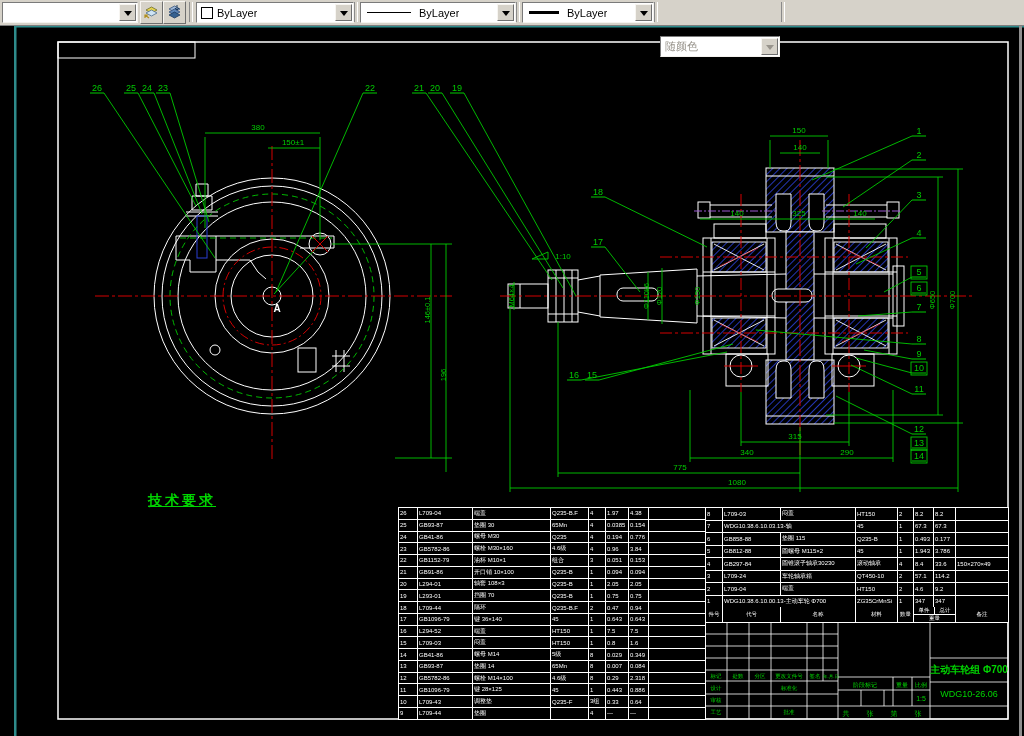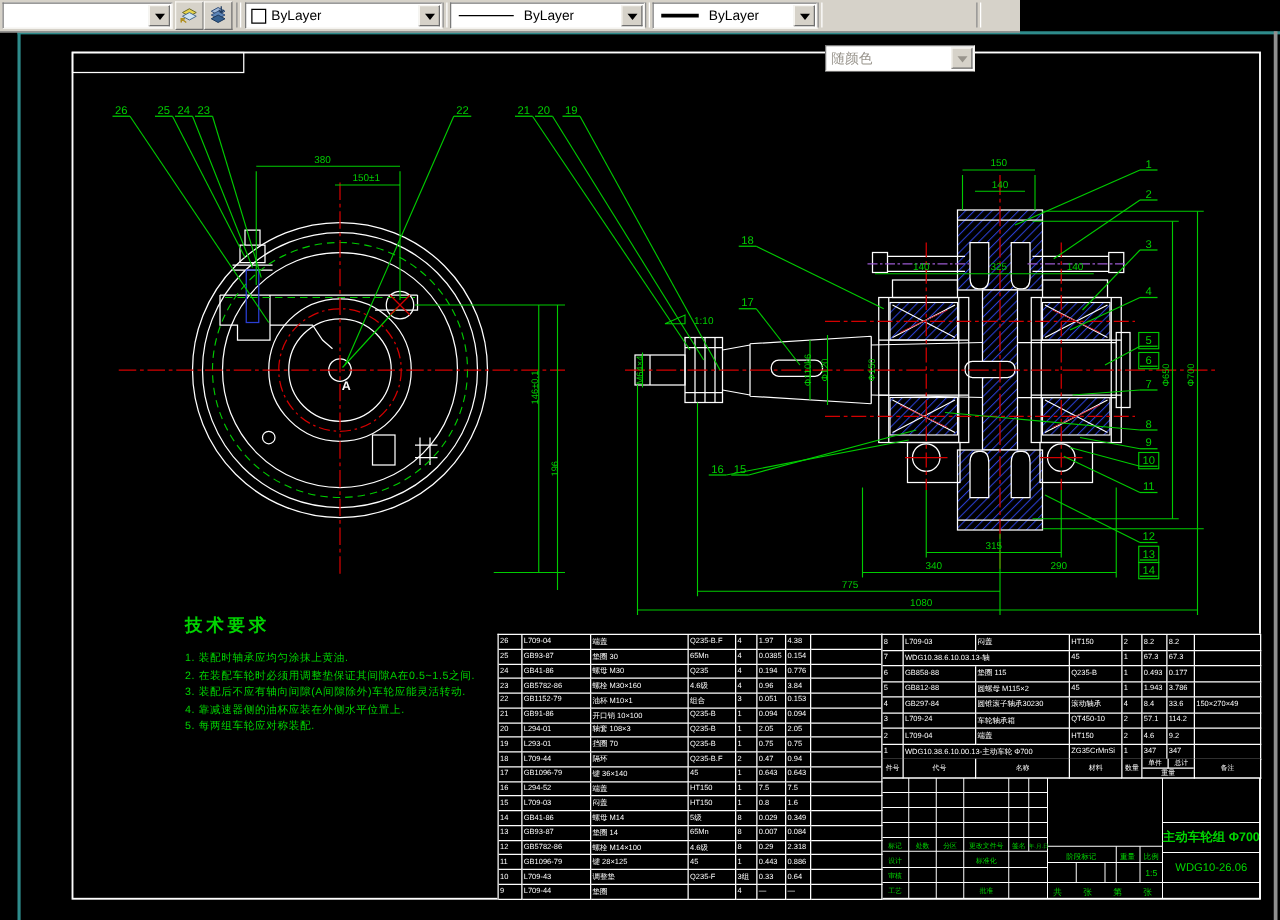--- a/index.html
+++ b/index.html
@@ -1,19 +1,19 @@
 <!DOCTYPE html>
 <html><head>
 <meta charset="utf-8">
 <style>
   html,body{margin:0;padding:0;background:#000;}
   body{width:1024px;height:736px;position:relative;overflow:hidden;
        font-family:"Liberation Sans","DejaVu Sans",sans-serif;}
   
-  .toolbar{position:absolute;left:0;top:0;width:816px;height:25px;background:#d6d2c9;
+  .toolbar{position:absolute;left:0;top:0;width:1024px;height:25px;background:#d6d2c9;
            border-bottom:1px solid #7d7d7d;z-index:30;}
   .combo{position:absolute;top:2px;height:19px;background:#fff;
          border:1px solid;border-color:#7a7a7a #f4f2ee #f4f2ee #7a7a7a;
          display:flex;align-items:center;font-size:11px;color:#000;}
   .combo .val{padding-left:4px;white-space:nowrap;overflow:hidden;}
   .dd{position:absolute;right:1px;top:1px;width:15px;height:15px;background:#d6d2c9;
       border:1px solid;border-color:#f7f5f1 #6f6f6f #6f6f6f #f7f5f1;
       display:flex;align-items:center;justify-content:center;}
   .dd::after{content:"";width:0;height:0;border:4px solid transparent;border-top:5px solid #000;margin-top:5px;}
   .combo.disabled .val{color:#98948c;}
@@ -22,21 +22,21 @@
   .ltline{width:44px;height:1px;background:#000;margin-left:6px;flex:none;}
   .lwline{width:30px;height:2.5px;background:#000;margin-left:6px;flex:none;}
   .tbtn{position:absolute;top:1px;width:23px;height:23px;background:#d6d2c9;padding:0;
         border:1px solid;border-color:#f7f5f1 #6f6f6f #6f6f6f #f7f5f1;}
   .tsep{position:absolute;top:2px;width:2px;height:20px;
         border-left:1px solid #8a8a8a;border-right:1px solid #fff;}
   
   #cad{position:absolute;left:0;top:0;z-index:1;}
   
   #techreq{position:absolute;left:148px;top:492px;width:265px;color:#00d400;z-index:10;}
-  #techreq .tr-title{font-size:14px;font-weight:bold;letter-spacing:3px;margin-bottom:10px;}
+  #techreq .tr-title{font-size:14px;font-weight:bold;letter-spacing:3px;margin-bottom:20px;text-decoration:underline;}
   .tr-item{font-size:8.5px;line-height:13.5px;white-space:nowrap;letter-spacing:.5px;}
   
   .bom{position:absolute;display:grid;background:#000;color:#fff;z-index:10;
        border-left:1px solid #fff;border-top:1px solid #fff;font-size:6px;}
   .bom .c{border-right:1px solid #fff;border-bottom:1px solid #fff;box-sizing:border-box;
           padding:0 1px;white-space:nowrap;overflow:hidden;display:flex;align-items:center;}
   #bom-left{left:398px;top:507px;width:307px;
       grid-template-columns:19px 55px 78px 38px 17px 23px 20px 57px;grid-auto-rows:11.77px;}
   #bom-right{left:705px;top:507px;width:303px;
       grid-template-columns:17px 58px 75px 42px 16px 20px 22px 53px;grid-auto-rows:12.5px;}
@@ -395,27 +395,20 @@
       <text x="870" y="716" font-size="7" fill="#00d400" text-anchor="middle" font-family="&quot;Liberation Sans&quot;,&quot;DejaVu Sans&quot;,sans-serif">张</text>
       <text x="894" y="716" font-size="7" fill="#00d400" text-anchor="middle" font-family="&quot;Liberation Sans&quot;,&quot;DejaVu Sans&quot;,sans-serif">第</text>
       <text x="918" y="716" font-size="7" fill="#00d400" text-anchor="middle" font-family="&quot;Liberation Sans&quot;,&quot;DejaVu Sans&quot;,sans-serif">张</text>
       <text x="969" y="673" font-size="10" fill="#00d400" text-anchor="middle" font-family="&quot;Liberation Sans&quot;,&quot;DejaVu Sans&quot;,sans-serif" font-weight="bold">主动车轮组 Φ700</text>
       <text x="969" y="697" font-size="9" fill="#00d400" text-anchor="middle" font-family="&quot;Liberation Sans&quot;,&quot;DejaVu Sans&quot;,sans-serif">WDG10-26.06</text>
     </g>
 </svg>
 
 <div id="techreq">
   <div class="tr-title">技术要求</div>
-  <div id="tr-items">
-      <div class="tr-item">1. 装配时轴承应均匀涂抹上黄油.</div>
-      <div class="tr-item">2. 在装配车轮时必须用调整垫保证其间隙A在0.5~1.5之间.</div>
-      <div class="tr-item">3. 装配后不应有轴向间隙(A间隙除外)车轮应能灵活转动.</div>
-      <div class="tr-item">4. 靠减速器侧的油杯应装在外侧水平位置上.</div>
-      <div class="tr-item">5. 每两组车轮应对称装配.</div>
-    </div>
 </div>
 
 <div id="bom-left" class="bom">
     <div class="c">26</div>
     <div class="c">L709-04</div>
     <div class="c">端盖</div>
     <div class="c">Q235-B.F</div>
     <div class="c">4</div>
     <div class="c">1.97</div>
     <div class="c">4.38</div>

